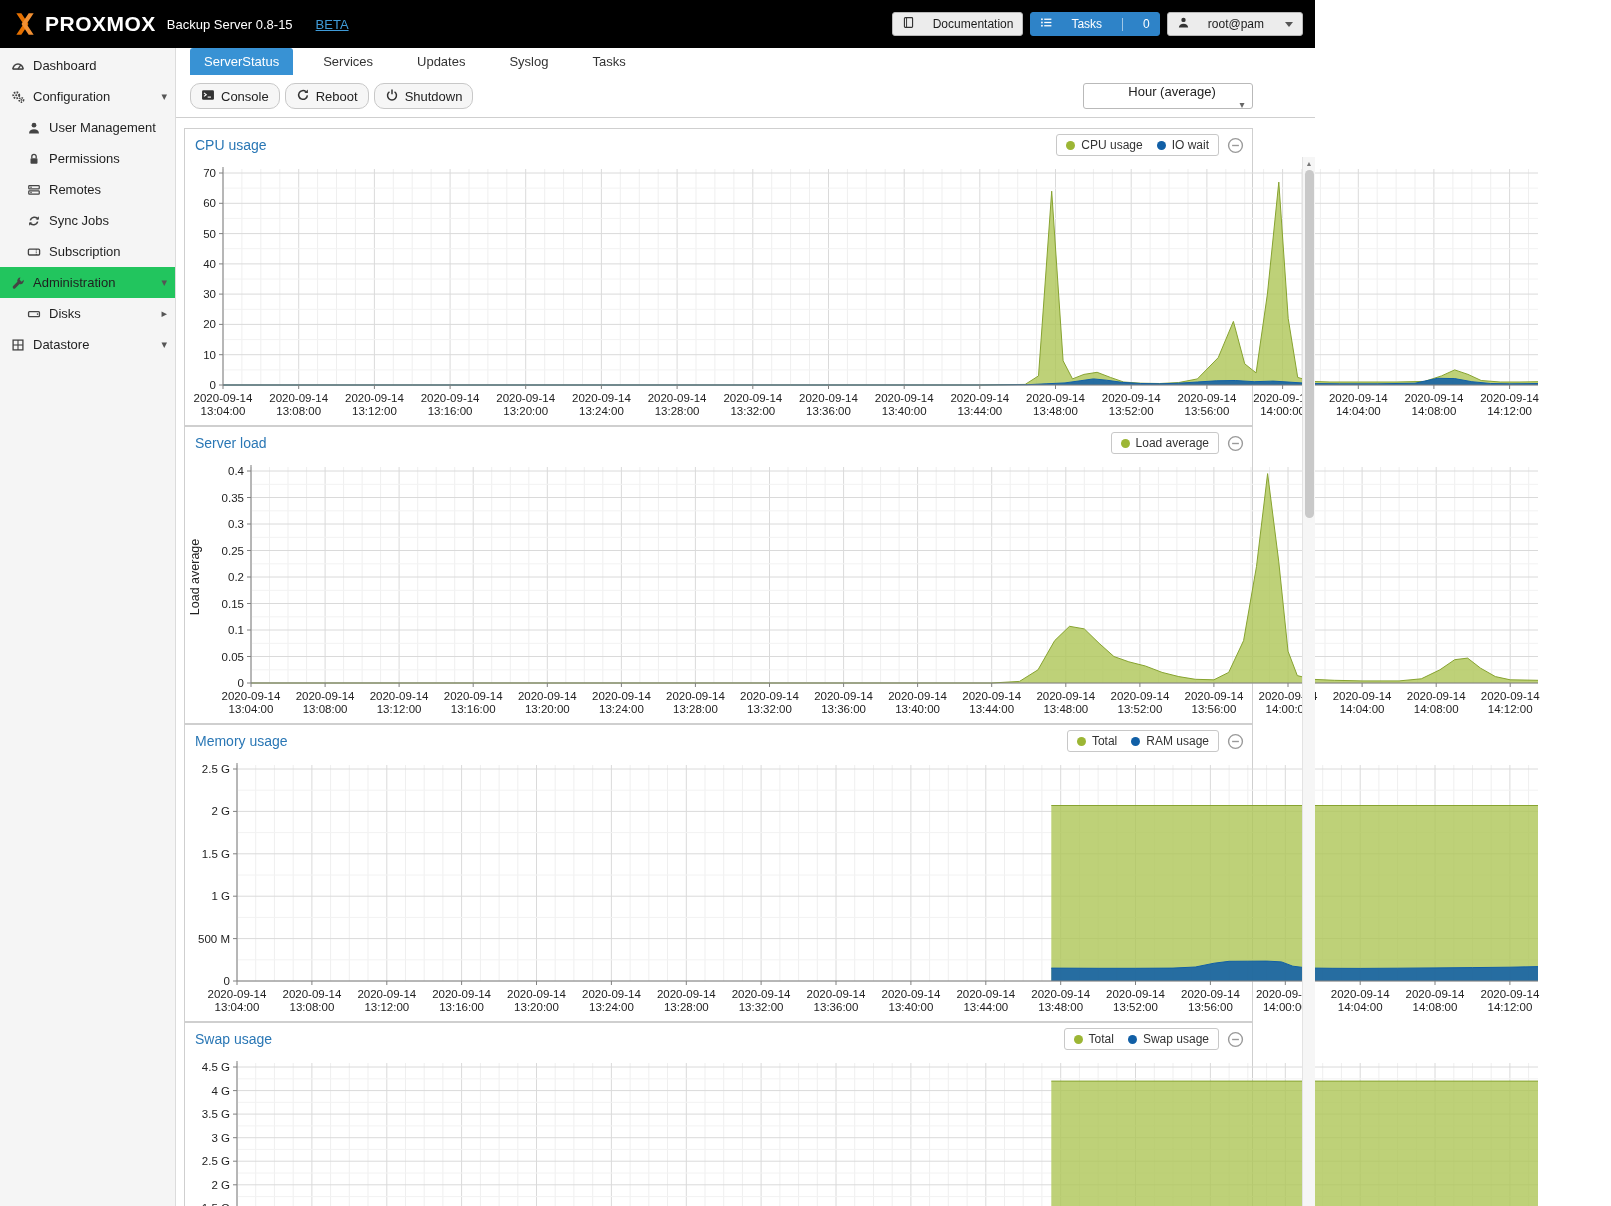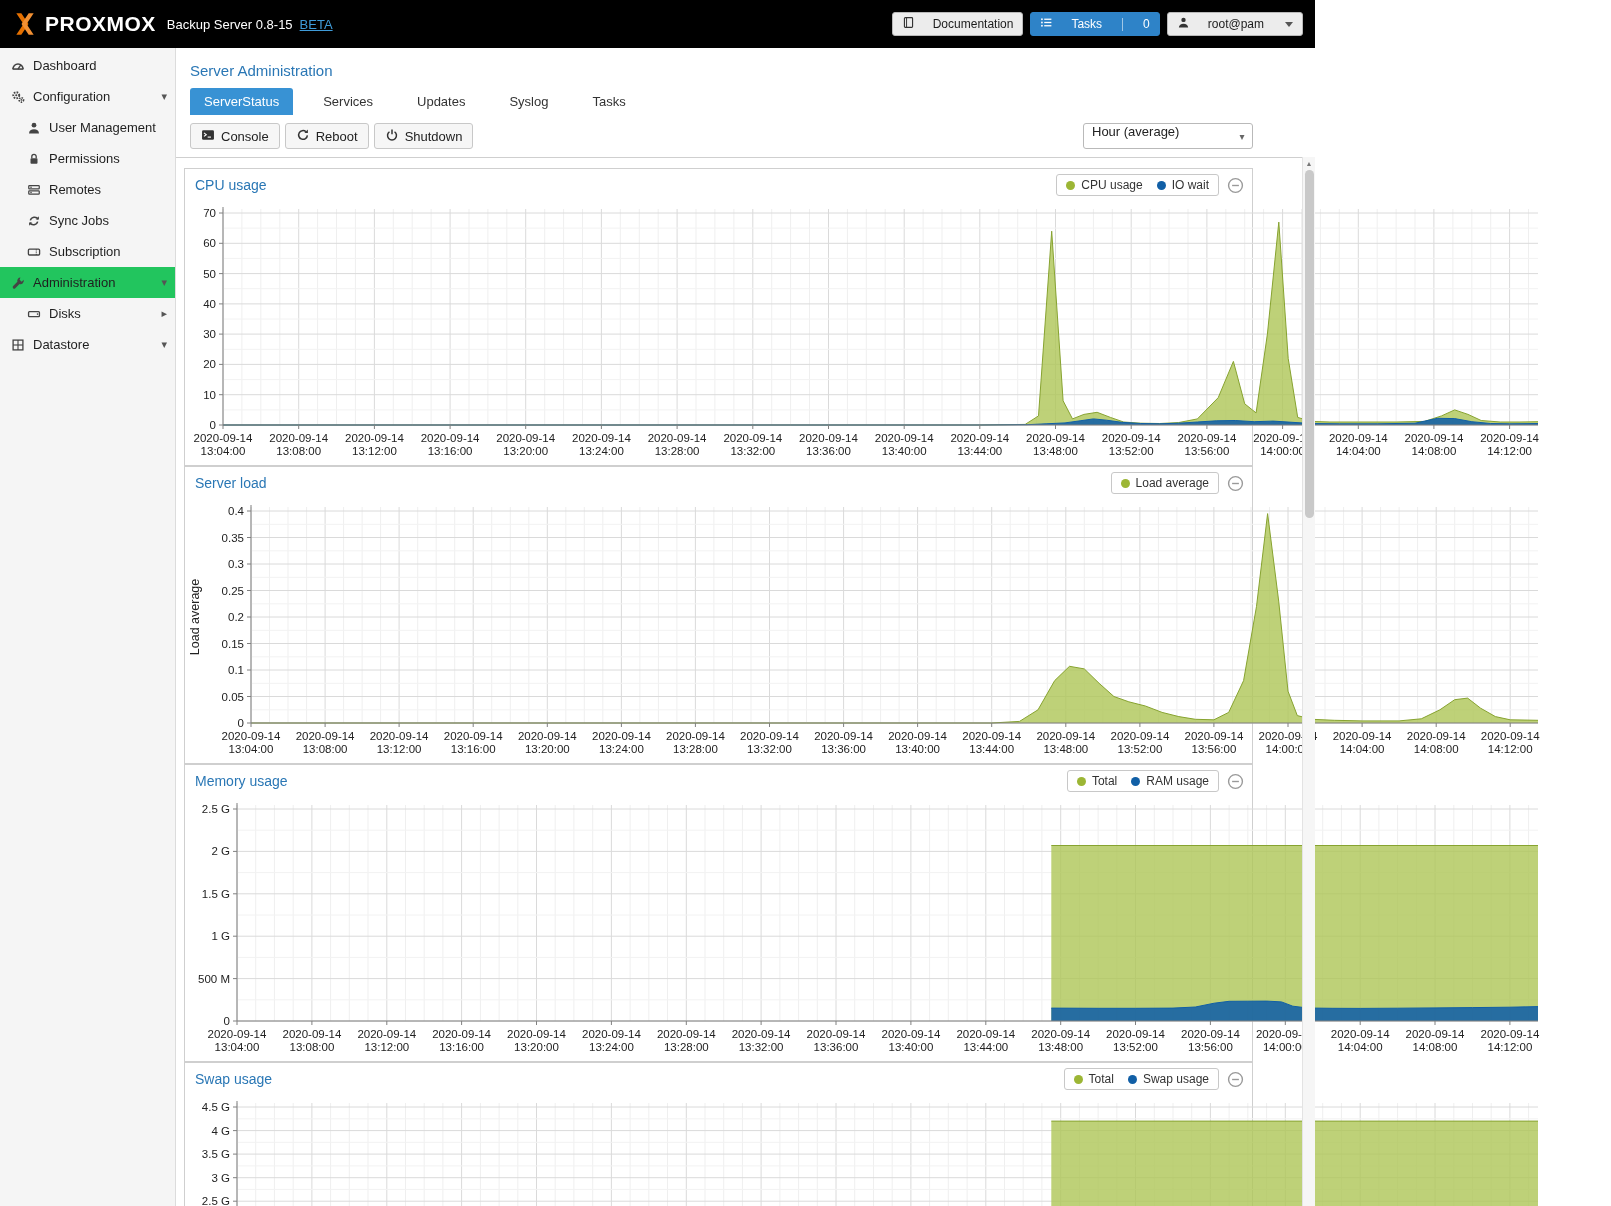--- a/index.html
+++ b/index.html
@@ -5,21 +5,21 @@
   * { box-sizing: border-box; margin: 0; padding: 0; }
   html,body { width: 1611px; height: 1206px; overflow: hidden; }
   body { font-family: "Liberation Sans", sans-serif; background: #fff; color: #222; }
   .app { width: 1315px; height: 1206px; display: flex; flex-direction: column; }
 
   
   .header { flex: 0 0 48px; background: #000; display: flex; align-items: center; padding: 0 12px; gap: 7px; }
   .logo-x { display: flex; align-items: center; }
   .logo-word { color: #fff; font-weight: bold; font-size: 21px; letter-spacing: .5px; margin-right: 4px; }
   .product { color: #fff; font-size: 13px; }
-  .beta { color: #3f9bd8; font-size: 13px; text-decoration: underline; cursor: pointer; }
+  .beta { color: #3f9bd8; font-size: 13px; text-decoration: underline; cursor: pointer; margin-left: 16px; }
   .spacer { flex: 1; }
   .hbtn { display: flex; align-items: center; gap: 18px; height: 24px; padding: 0 9px; border: 1px solid #b9b9b9;
           border-radius: 3px; background: #ececec; font-size: 12px; color: #1c1c1c; cursor: pointer;
           font-family: "Liberation Sans", sans-serif; }
   .hbtn.blue { background: #2e83c8; border-color: #2e83c8; color: #fff; }
   .vsep { width: 1px; height: 13px; background: rgba(255,255,255,.55); margin: 0 2px; }
   .caret-down { width: 0; height: 0; border-left: 4px solid transparent; border-right: 4px solid transparent;
                 border-top: 5px solid #555; margin-left: 3px; }
 
   
@@ -33,24 +33,24 @@
   .slabel { flex: 1; }
   .expander { color: #555; font-size: 11px; line-height: 1; cursor: pointer; }
 
   .main { flex: 1; position: relative; background: #fff; min-width: 0; }
   .page-title { color: #2a77b5; font-size: 15px; padding: 14px 0 9px 14px; }
   .tabbar { display: flex; gap: 16px; padding: 0 0 0 14px; }
   .tab { font-size: 13px; color: #333; padding: 6px 14px; border-radius: 3px 3px 0 0; cursor: pointer; }
   .tab.active { background: #3892d4; color: #fff; }
   .toolbar { display: flex; align-items: center; gap: 5px; padding: 8px 62px 8px 14px; border-bottom: 1px solid #cfcfcf; }
   .tbtn { display: flex; align-items: center; gap: 6px; height: 26px; padding: 0 10px; background: #f6f6f6;
-          border: 1px solid #c8c8c8; border-radius: 3px; font-size: 13px; color: #222; cursor: pointer;
+          border: 1px solid #c8c8c8; border-radius: 10px; font-size: 13px; color: #222; cursor: pointer;
           font-family: "Liberation Sans", sans-serif; }
   .combo { margin-left: auto; width: 170px; height: 26px; border: 1px solid #b9b9b9; border-radius: 3px;
-           background: #fff; display: flex; padding-left: 8px; font-size: 13px; color: #222; cursor: pointer; }
+           background: #fff; display: flex; align-items: center; padding-left: 8px; font-size: 13px; color: #222; cursor: pointer; flex-direction: column; }
   .combo .cbox { margin-left: auto; width: 20px; height: 100%; display: flex; align-items: center; justify-content: center; color: #666; font-size: 10px; }
 
   
   .charts { padding: 10px 62px 0 8px; }
   .panel { border: 1px solid #cfcfcf; background: #fff; }
   .panel-head { height: 32px; display: flex; align-items: center; padding: 0 8px 0 10px; }
   .panel-title { color: #2a77b5; font-size: 14px; flex: 1; }
   .legend { display: flex; align-items: center; gap: 14px; border: 1px solid #c8c8c8; border-radius: 3px;
             padding: 3px 9px; margin-right: 8px; background: #fff; }
   .leg-item { display: flex; align-items: center; gap: 6px; font-size: 12px; color: #333; cursor: pointer; }
@@ -217,21 +217,20 @@
               <line x1="2.4" y1="8" x2="13.6" y2="8" stroke="#444" stroke-width="1.3"></line>
               <line x1="8" y1="2.4" x2="8" y2="13.6" stroke="#444" stroke-width="1.3"></line>
             </svg>
           </span>
           <span class="slabel">Datastore</span>
           <span class="expander">▾</span>
         </div>
       </div>
 
     <div class="main">
-      <div class="page-title">Server Administration</div>
       <div class="tabbar">
           <div class="tab active">ServerStatus</div>
           <div class="tab">Services</div>
           <div class="tab">Updates</div>
           <div class="tab">Syslog</div>
           <div class="tab">Tasks</div>
         </div>
       <div class="toolbar">
         <button class="tbtn">
           <span>

